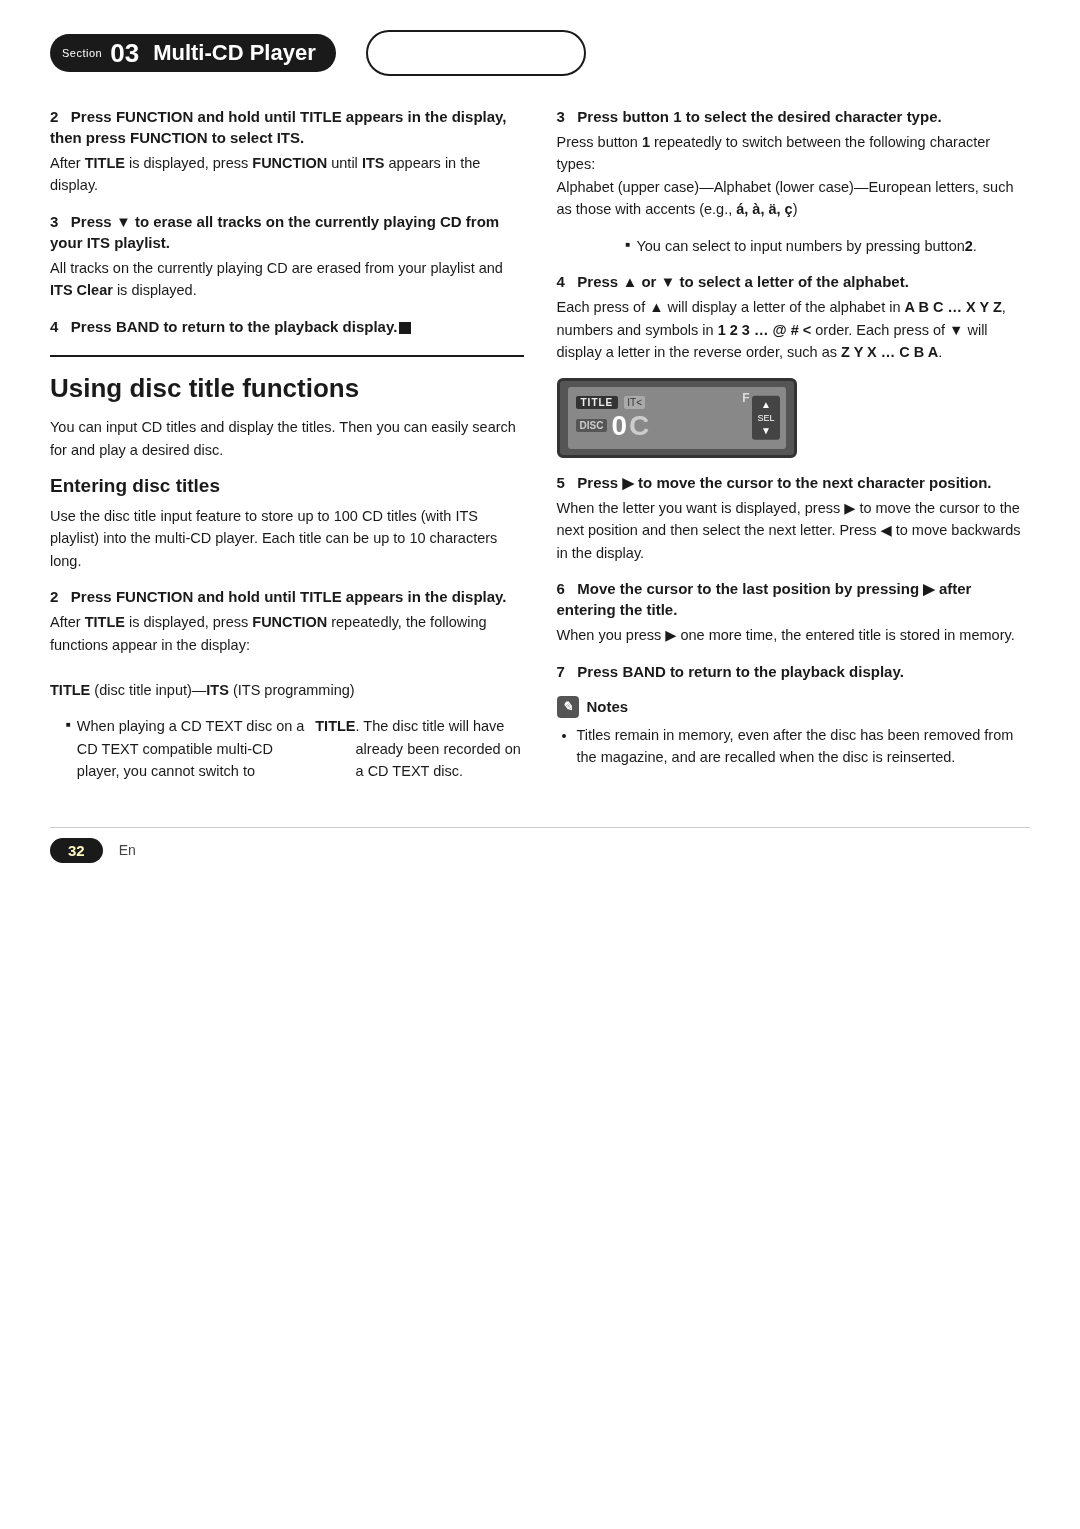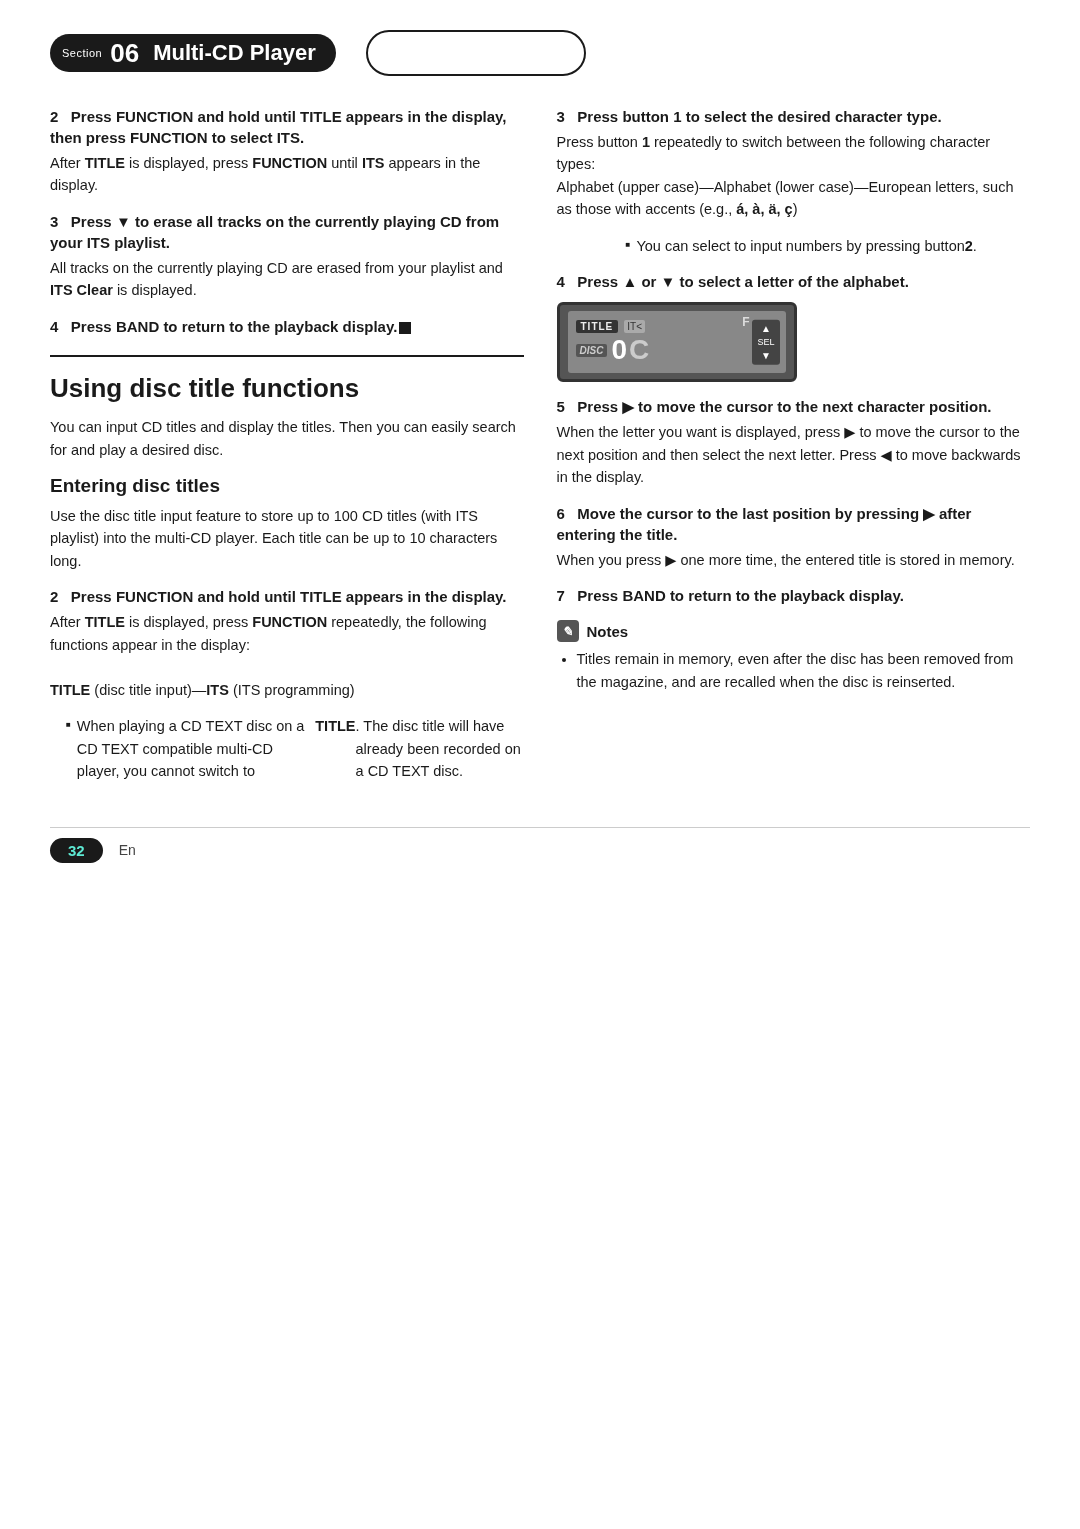--- a/index.html
+++ b/index.html
@@ -152,21 +152,21 @@
     
     .footer {
       display: flex;
       align-items: center;
       margin-top: 30px;
       padding-top: 10px;
       border-top: 1px solid #ccc;
     }
     .page-number-badge {
       background: #1a1a1a;
-      color: #5eead4;
+      color: #fef9c3;
       border-radius: 20px;
       padding: 4px 18px;
       font-size: 15px;
       font-weight: bold;
       margin-right: 16px;
     }
     .footer-lang {
       font-size: 14px;
       color: #444;
     }
@@ -206,21 +206,21 @@
     }
   </style>
 </head>
 <body>
 
 <div class="page">
 
   <div class="header">
     <div class="section-badge">
       <span class="section-label">Section</span>
-      <span class="section-number">06</span>
+      <span class="section-number">03</span>
       <span class="section-title">Multi-CD Player</span>
     </div>
     <div class="header-right-box"></div>
   </div>
 
   <div class="columns">
 
     <div class="col-left">
 
       <div class="step-group">
@@ -282,30 +282,33 @@
           Alphabet (upper case)—Alphabet (lower case)—European letters, such as those with accents (e.g., <span class="bold">á, à, ä, ç</span>)
         </div>
         <ul class="indent-list">
           <li>You can select to input numbers by pressing button <span class="bold">2</span>.</li>
         </ul>
       </div>
 
       <div class="step-group">
         <div class="section-heading">
           <span class="bold">4&nbsp;&nbsp; Press ▲ or ▼ to select a letter of the alphabet.</span>
+        </div>
+        <div class="section-body">
+          Each press of ▲ will display a letter of the alphabet in <span class="bold">A B C … X Y Z</span>, numbers and symbols in <span class="bold">1 2 3 … @ # &lt;</span> order. Each press of ▼ will display a letter in the reverse order, such as <span class="bold">Z Y X … C B A</span>.
         </div>
 
         <div class="display-image">
           <div style="width:100%;height:100%;background:#888;border-radius:3px;position:relative;display:flex;flex-direction:column;justify-content:center;padding:6px 50px 6px 8px;">
             <div style="display:flex;align-items:center;margin-bottom:3px;">
               <span style="background:#333;color:#eee;font-size:10px;font-weight:bold;padding:1px 5px;border-radius:2px;margin-right:6px;letter-spacing:1px;">TITLE</span>
               <span style="background:#aaa;color:#333;font-size:10px;padding:1px 3px;border-radius:2px;">IT&lt;</span>
             </div>
             <div style="display:flex;align-items:center;">
-              <span style="background:#555;color:#ccc;font-size:10px;font-weight:bold;padding:1px 4px;border-radius:2px;margin-right:4px;font-style:italic;">DISC</span>
+              <span style="background:#555;color:#ccc;font-size:10px;font-weight:bold;padding:1px 4px;border-radius:2px;margin-right:4px;">DISC</span>
               <span style="font-size:28px;font-weight:bold;color:#fff;line-height:1;">0</span>
               <span style="font-size:28px;font-weight:bold;color:#ccc;line-height:1;margin-left:2px;">C</span>
             </div>
 
             <span style="position:absolute;top:4px;right:36px;color:#ddd;font-size:12px;font-weight:bold;">F</span>
 
             <div style="position:absolute;right:6px;top:50%;transform:translateY(-50%);background:#444;color:#fff;font-size:10px;padding:2px 5px;border-radius:3px;text-align:center;line-height:1.4;">
               <div>▲</div>
               <div style="font-size:9px;">SEL</div>
               <div>▼</div>

